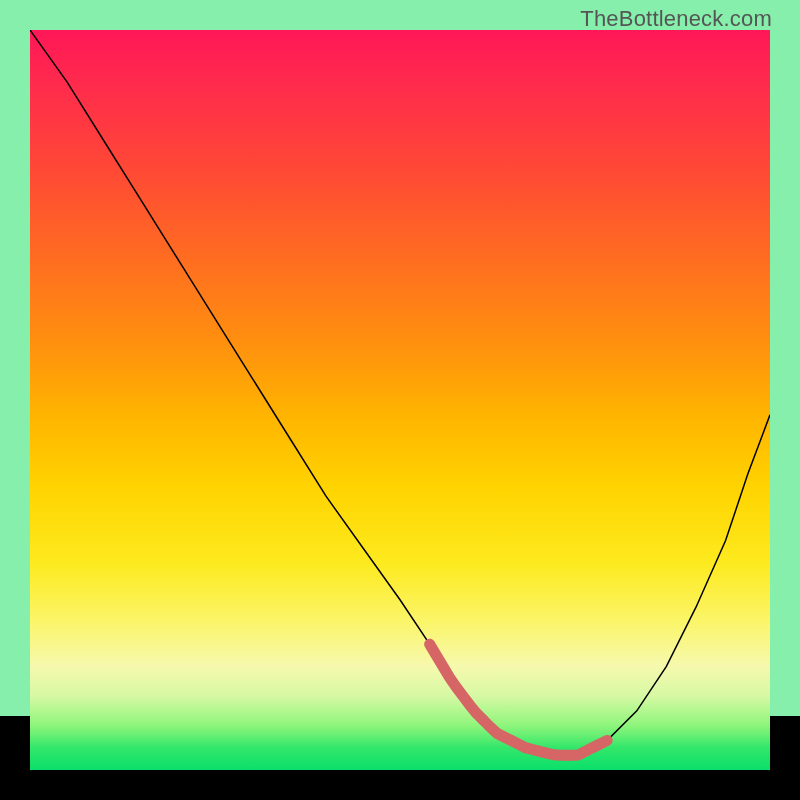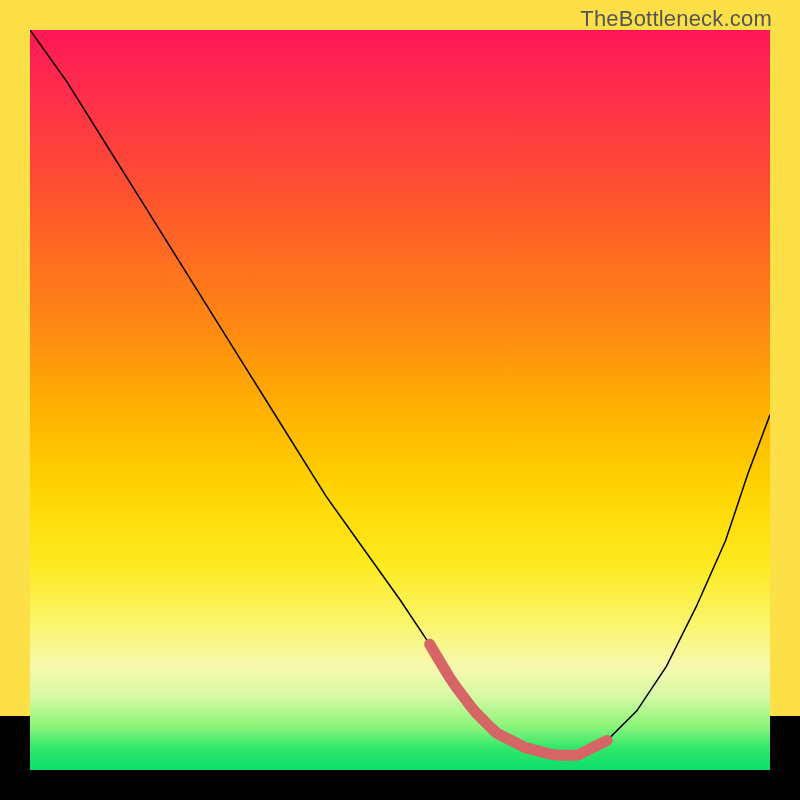--- a/index.html
+++ b/index.html
@@ -7,21 +7,21 @@
     width: 800px;
     height: 800px;
     overflow: hidden;
     background: #000;
     font-family: Arial, Helvetica, sans-serif;
   }
   .frame {
     position: relative;
     width: 800px;
     height: 716px;
-    background: #fde047;
+    background: #86efac;
   }
   .plot {
     position: absolute;
     left: 30px;
     top: 30px;
     width: 740px;
     height: 740px;
     overflow: hidden;
     
     background: linear-gradient(to bottom,

